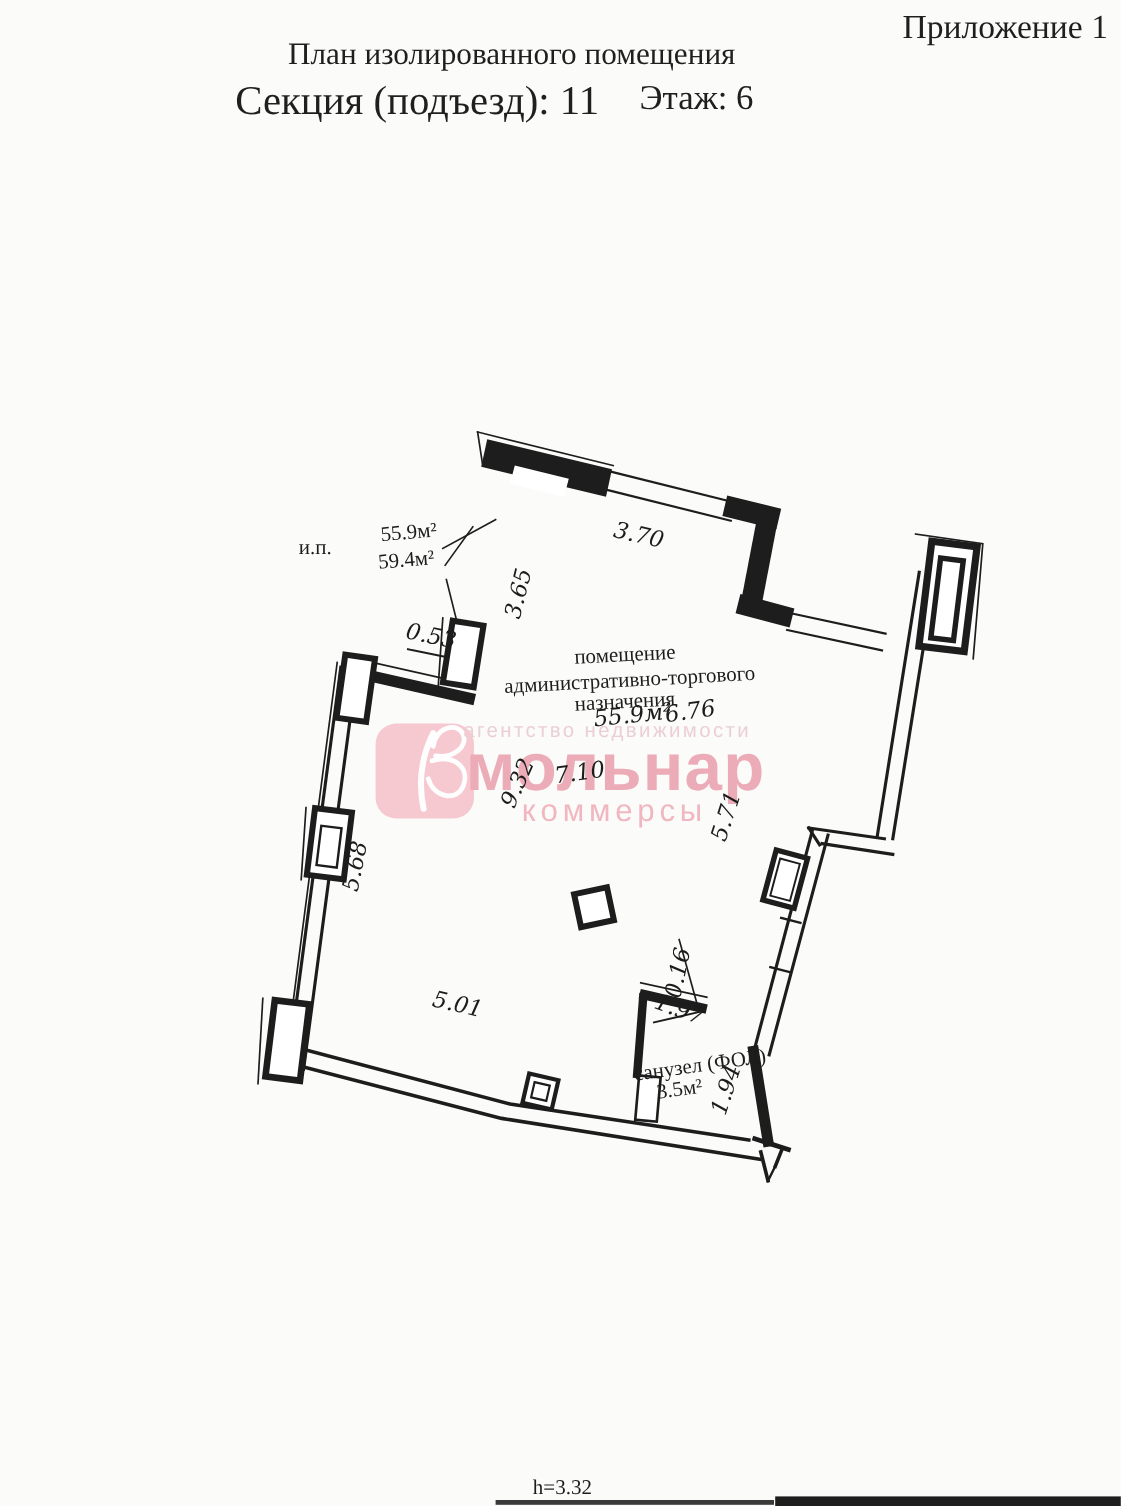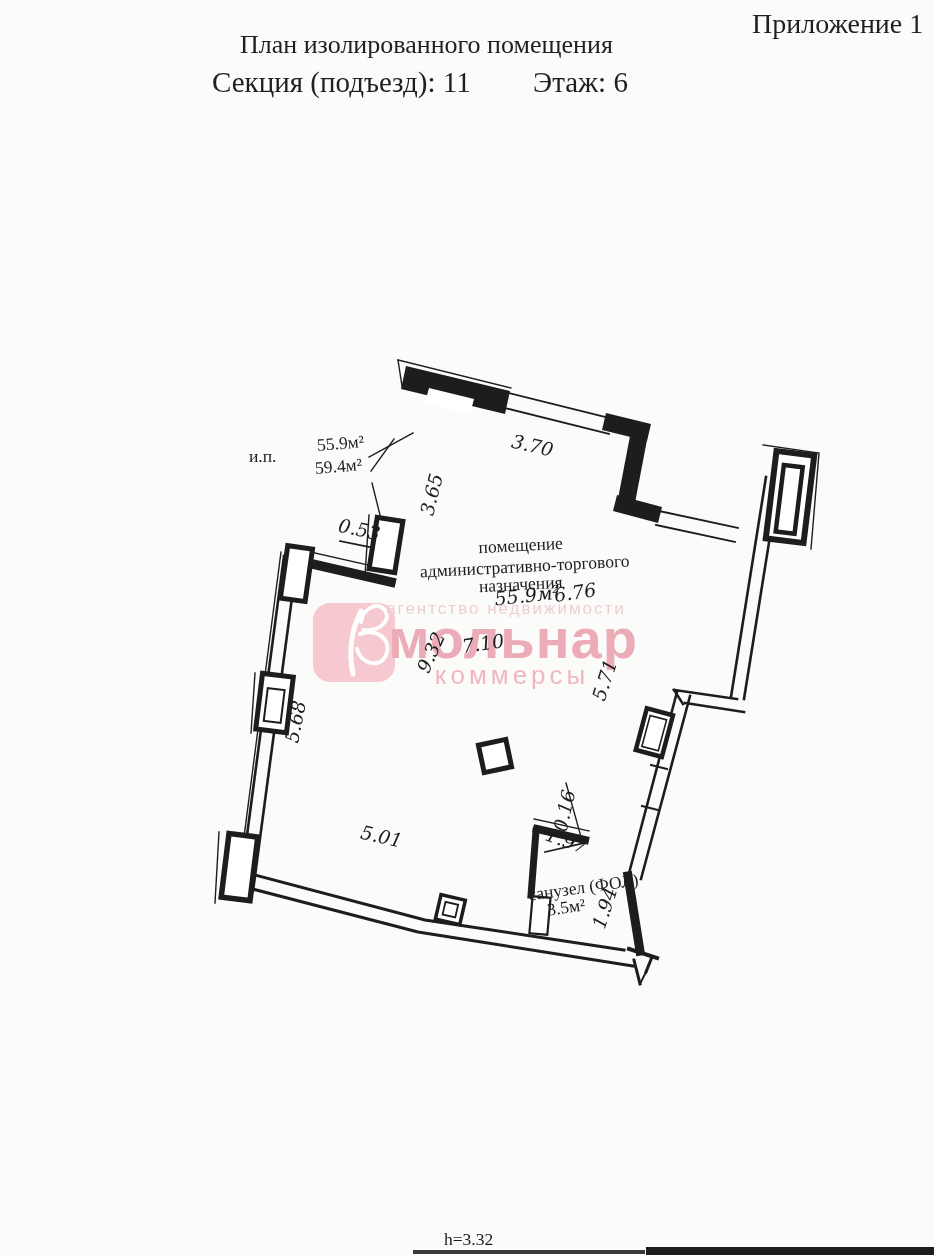--- a/index.html
+++ b/index.html
@@ -7,21 +7,21 @@
     position:relative;
     width:934px;height:1255px;
     background:#fbfbf9;
     overflow:hidden;
     font-family:"Liberation Serif", serif;
     color:#1d1d1d;
   }
   .hdr{position:absolute;white-space:nowrap;color:#1f1f1f;}
   #appendix{left:752px;top:8px;font-size:28px;}
   #title{left:240px;top:30px;font-size:26px;}
-  #sectionLine{left:196px;top:66px;font-size:29px;margin-left:16px;}
+  #sectionLine{left:196px;top:66px;font-size:34px;}
   #floorLine{left:533px;top:66px;font-size:29px;}
   svg{position:absolute;left:0;top:0;}
   .dim{font-family:"DejaVu Serif", serif;font-style:italic;font-size:19px;fill:#1c1c1c;}
   .lbl{font-family:"Liberation Serif", serif;font-size:17.5px;fill:#1c1c1c;}
   .wm-agency{font-family:"Liberation Sans", sans-serif;font-size:17px;letter-spacing:2px;}
   .wm-brand{font-family:"Liberation Sans", sans-serif;font-size:56px;font-weight:bold;letter-spacing:1px;}
   .wm-sub{font-family:"Liberation Sans", sans-serif;font-size:26px;letter-spacing:4px;}
 </style>
 </head>
 <body>

